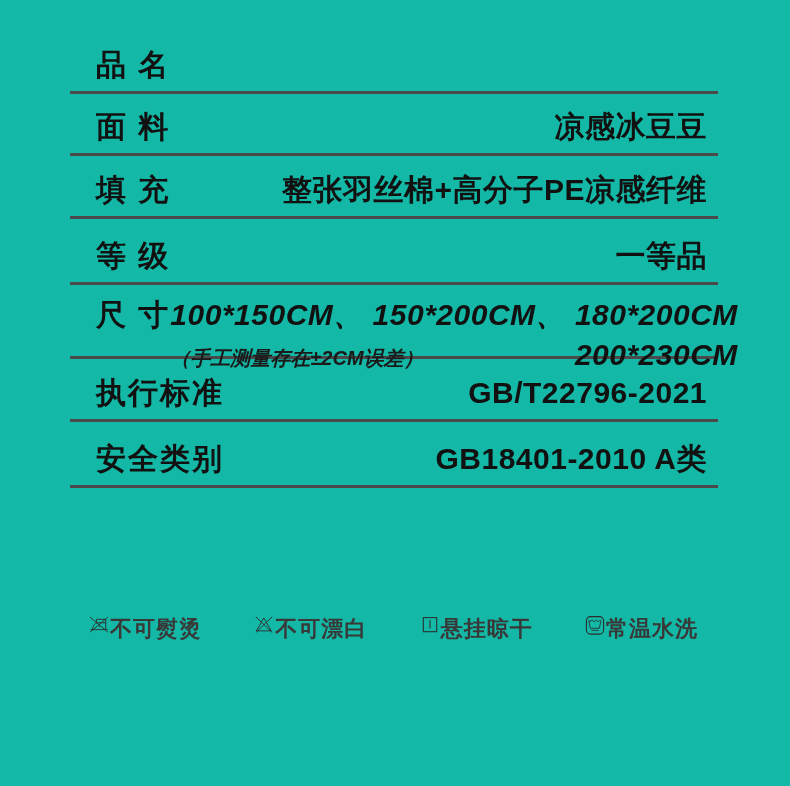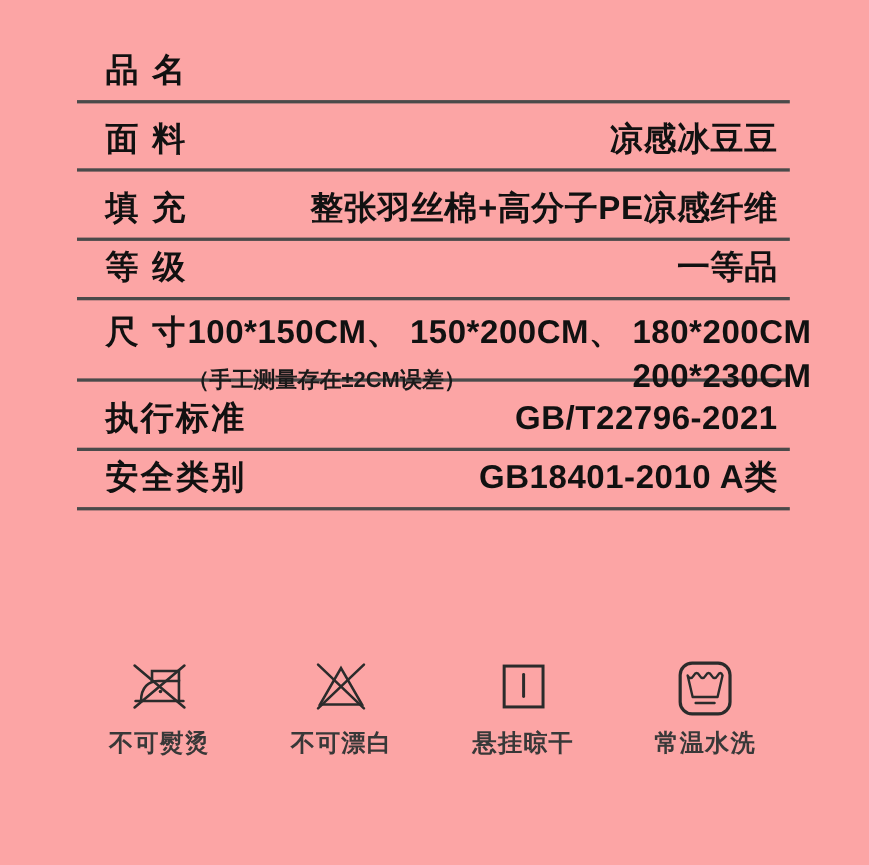--- a/index.html
+++ b/index.html
@@ -9,53 +9,54 @@
     width: 790px;
     height: 786px;
     font-family: "Liberation Sans", "DejaVu Sans", sans-serif;
     color: #111111;
     overflow: hidden;
   }
   .page {
     position: relative;
     width: 790px;
     height: 786px;
-    background: #fca5a5;
+    background: #14b8a6;
   }
   .spec-table {
     position: absolute;
     left: 70px;
     top: 32px;
     width: 648px;
   }
   .row {
     box-sizing: border-box;
     display: flex;
     justify-content: space-between;
     align-items: flex-end;
     padding: 0 11px 9px 26px;
     border-bottom: 3px solid #4a4a4a;
     font-size: 30px;
     font-weight: 700;
     line-height: 1.15;
   }
   .h62 { height: 62px; }
   .h63 { height: 63px; gap: 32px; }
-  .h66 { height: 54px; }
+  .h66 { height: 66px; }
   .row .lbl { letter-spacing: 2px; white-space: pre; }
   .row .val { letter-spacing: 0.5px; text-align: right; }
   .row-size {
     height: 74px;
     align-items: flex-start;
     padding-top: 13px;
     padding-bottom: 0;
   }
   .size-col {
     flex: 1;
     text-align: right;
+    font-style: italic;
   }
   .size-line1 {
     font-size: 30px;
     font-weight: 700;
     letter-spacing: 0.5px;
     white-space: pre;
   }
   .size-line2 {
     display: flex;
     justify-content: space-between;
@@ -76,21 +77,21 @@
     position: absolute;
     left: 88px;
     top: 596px;
     width: 610px;
     display: flex;
     justify-content: space-between;
   }
   .care-item {
     width: 114px;
     display: flex;
-    flex-direction: column;
+    flex-direction: row;
     align-items: center;
   }
   .care-item svg {
     width: 58px;
     height: 58px;
     display: block;
   }
   .care-label {
     margin-top: 7px;
     font-size: 22px;

